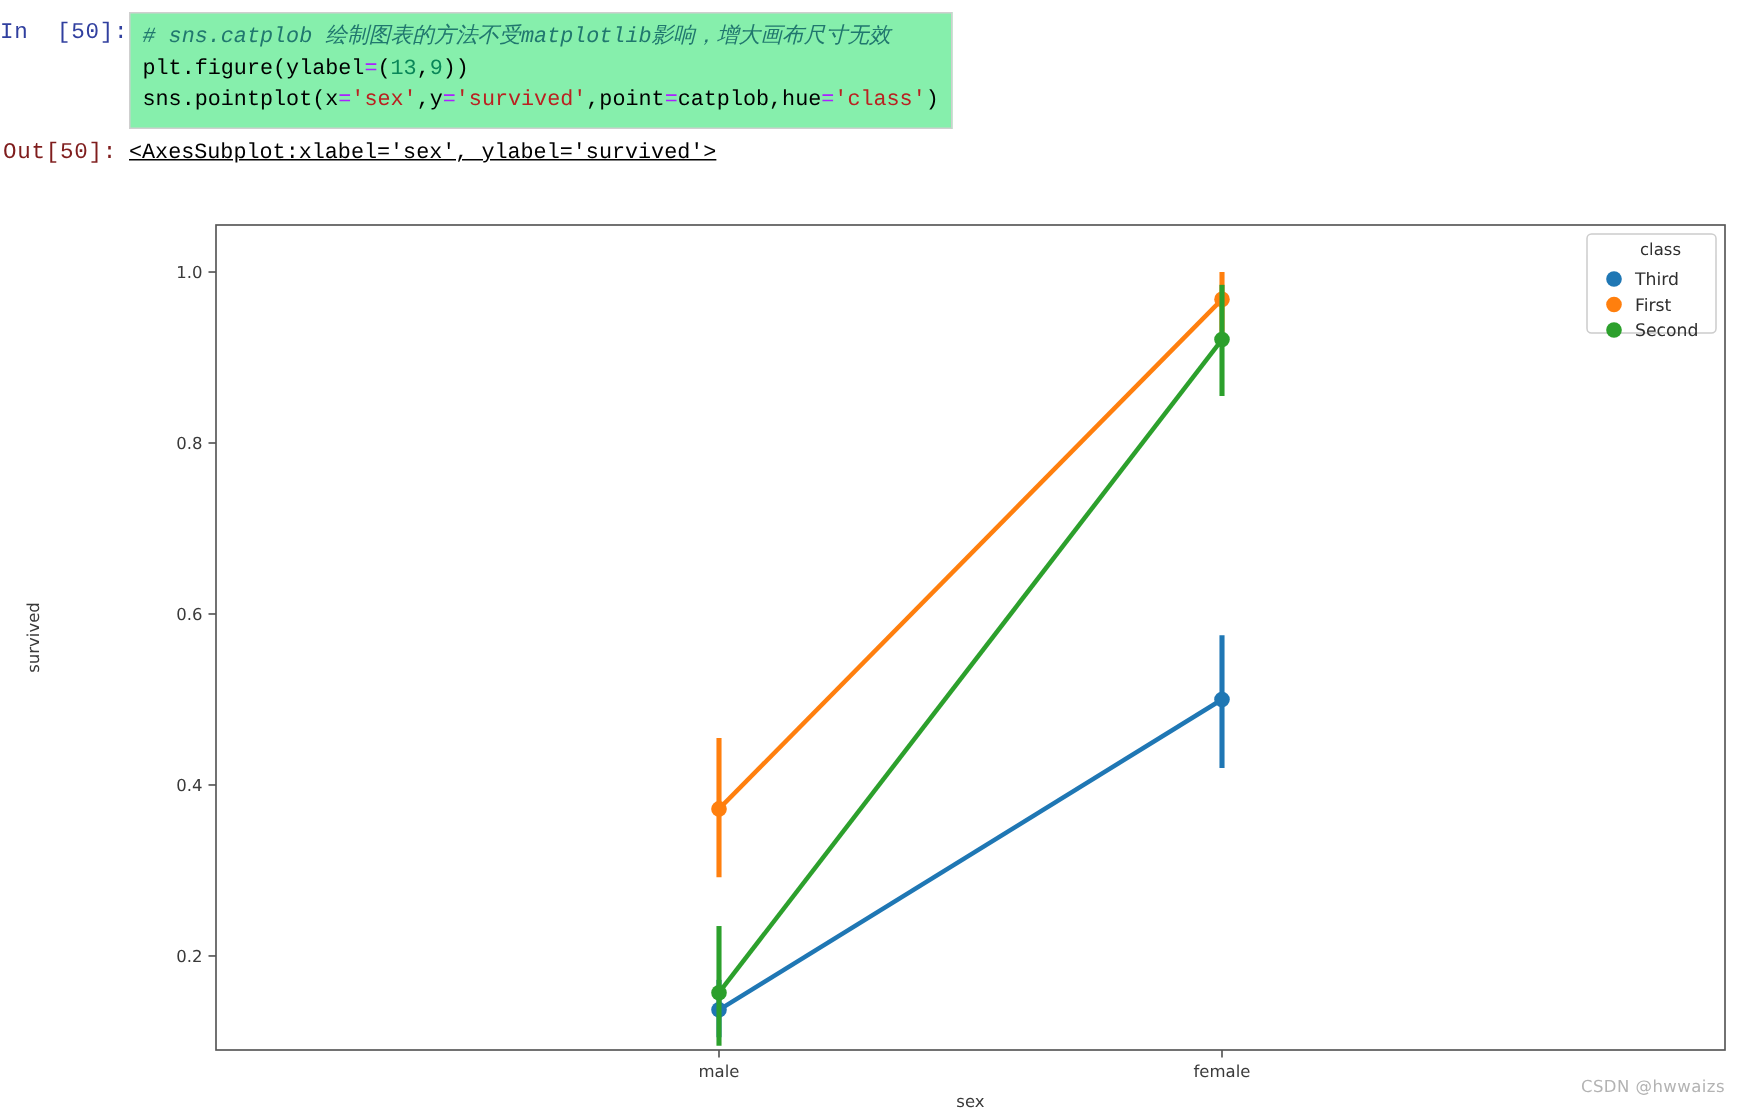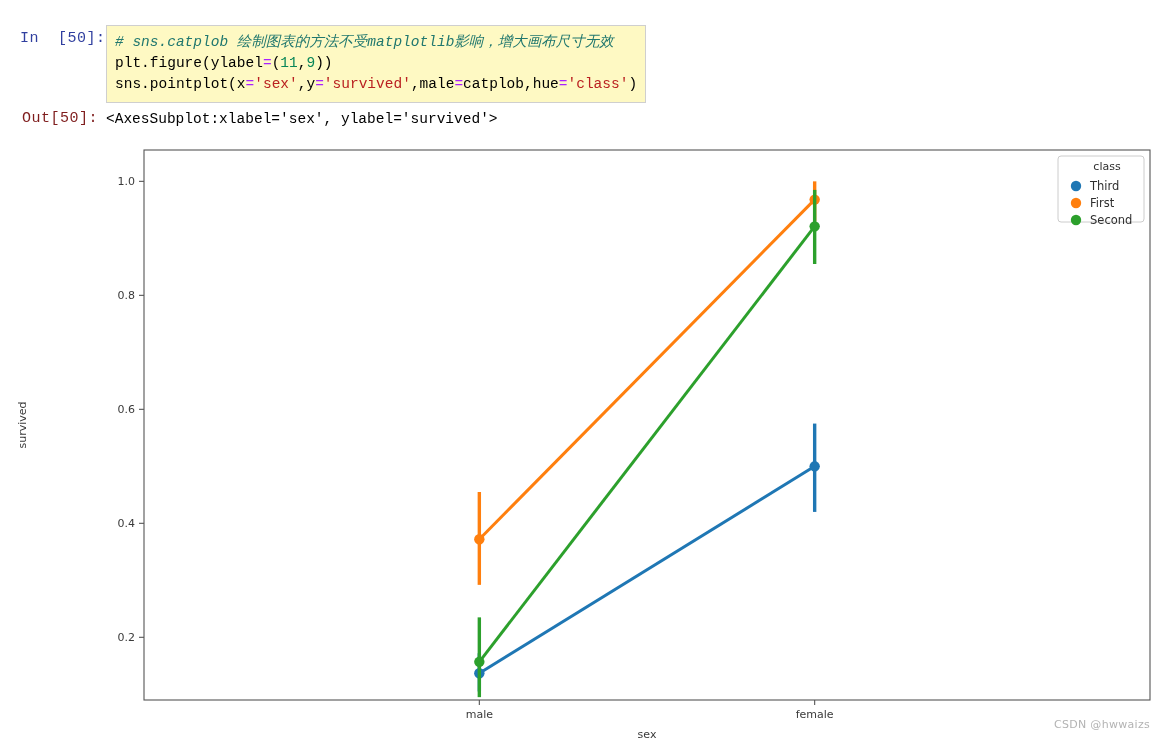--- a/index.html
+++ b/index.html
@@ -11,23 +11,22 @@
     width: 1160px;
     height: 739px;
     position: relative;
     font-family: "Liberation Serif", "DejaVu Serif", serif;
     overflow: hidden;
   }
 
   
   #notebook {
     position: absolute;
-    left: 0; top: 17px;
+    left: 0; top: 0;
     width: 1072px;
-    margin-left: 20px;
   }
   .cell-row {
     display: flex;
     align-items: flex-start;
   }
   .prompt {
     width: 86px;
     flex: 0 0 86px;
     text-align: right;
     padding-right: 8px;
@@ -38,21 +37,21 @@
     white-space: pre;
     letter-spacing: 0.5px;
   }
   .prompt-in  { color: #303f9f; padding-top: 12px; }
   .prompt-out { color: #7f1d1d; padding-top: 6px; }
 
   .code-area {
     flex: 1 1 auto;
     margin-top: 8px;
     margin-right: 538px;
-    background: #fef9c3;
+    background: #86efac;
     border: 1px solid #cfcfcf;
     padding: 6px 8px 7px 8px;
     box-sizing: border-box;
   }
   .code-line {
     font-family: "Liberation Mono", "DejaVu Sans Mono", monospace;
     font-size: 14.5px;
     line-height: 21px;
     white-space: pre;
     color: #000000;
@@ -65,20 +64,21 @@
   .out-area {
     flex: 1 1 auto;
     padding-top: 6px;
   }
   .out-text {
     font-family: "Liberation Mono", "DejaVu Sans Mono", monospace;
     font-size: 14.5px;
     line-height: 20px;
     white-space: pre;
     color: #000000;
+    text-decoration: underline;
   }
 
   
   #figure {
     position: absolute;
     left: 0;
     top: 138px;
     width: 1160px;
     height: 601px;
   }
@@ -115,22 +115,22 @@
 </style>
 </head>
 <body>
 
 <div id="notebook">
 
   <div class="cell-row">
     <div class="prompt prompt-in">In  [50]:</div>
     <div class="code-area" id="code-area">
         <div class="code-line"><span class="tok-comment"># sns.catplob 绘制图表的方法不受matplotlib影响，增大画布尺寸无效</span></div>
-        <div class="code-line"><span>plt.figure(ylabel</span><span class="tok-op">=</span><span>(</span><span class="tok-number">11</span><span>,</span><span class="tok-number">9</span><span>))</span></div>
-        <div class="code-line"><span>sns.pointplot(x</span><span class="tok-op">=</span><span class="tok-string">'sex'</span><span>,y</span><span class="tok-op">=</span><span class="tok-string">'survived'</span><span>,male</span><span class="tok-op">=</span><span>catplob,hue</span><span class="tok-op">=</span><span class="tok-string">'class'</span><span>)</span></div>
+        <div class="code-line"><span>plt.figure(ylabel</span><span class="tok-op">=</span><span>(</span><span class="tok-number">13</span><span>,</span><span class="tok-number">9</span><span>))</span></div>
+        <div class="code-line"><span>sns.pointplot(x</span><span class="tok-op">=</span><span class="tok-string">'sex'</span><span>,y</span><span class="tok-op">=</span><span class="tok-string">'survived'</span><span>,point</span><span class="tok-op">=</span><span>catplob,hue</span><span class="tok-op">=</span><span class="tok-string">'class'</span><span>)</span></div>
       </div>
   </div>
 
   <div class="cell-row">
     <div class="prompt prompt-out">Out[50]:</div>
     <div class="out-area">
       <div class="out-text">&lt;AxesSubplot:xlabel='sex', ylabel='survived'&gt;</div>
     </div>
   </div>
 

